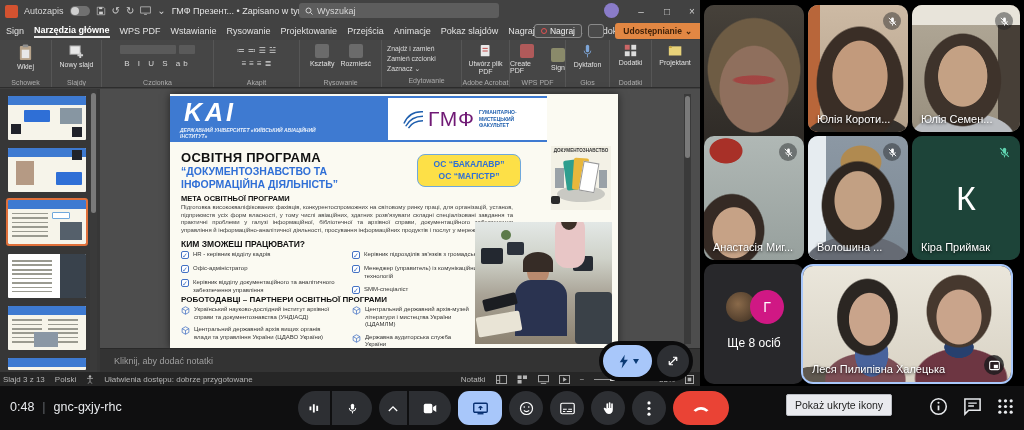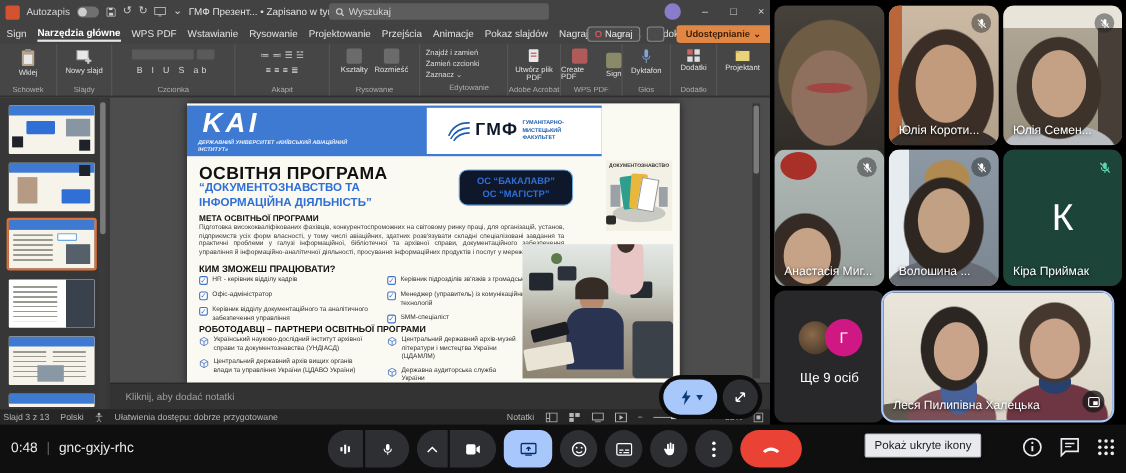--- a/index.html
+++ b/index.html
@@ -58,37 +58,37 @@
 
   .editor { position:absolute; left:100px; top:89px; width:600px; height:259px; background:#4d4d4d; }
   .slide { position:absolute; left:70px; top:5px; width:448px; height:254px; background:#fbfaf2;
            box-shadow:0 0 8px rgba(0,0,0,.55); overflow:hidden; }
 
   .band { position:absolute; left:0; top:2px; width:377px; height:46px; background:#3e7ad1; }
   .kai { position:absolute; left:14px; top:2px; color:#fff; font-size:25px; font-weight:bold; font-style:italic; letter-spacing:3px; }
   .kai-sub { position:absolute; left:10px; top:31px; width:150px; color:#eaf1fb; font-size:5px; font-weight:bold; line-height:1.25; font-style:italic; }
   .gmf-box { position:absolute; left:218px; top:2px; width:159px; height:42px; background:#fff;
              display:flex; align-items:center; justify-content:center; gap:4px; }
-  .gmf-txt { color:#0f172a; font-weight:bold; font-size:16px; letter-spacing:1px; }
+  .gmf-txt { color:#701a75; font-weight:normal; font-size:21px; letter-spacing:1px; }
   .gmf-sub { width:54px; color:#1f5fae; font-size:5px; font-weight:bold; line-height:1.3; }
 
   .doc-clip { position:absolute; left:381px; top:52px; width:60px; height:64px; background:#f3f1e6; }
   .doc-clip .lbl { position:absolute; top:2px; width:100%; text-align:center; font-size:4.6px; font-weight:bold; color:#333; }
   .clip-base { position:absolute; left:6px; top:40px; width:48px; height:16px; background:#c9c9c3; border-radius:50%; }
   .clip-f1 { position:absolute; left:14px; top:14px; width:14px; height:30px; background:#2e9e8f; border-radius:2px; transform:rotate(-8deg); }
   .clip-f2 { position:absolute; left:22px; top:12px; width:15px; height:32px; background:#e8b73c; border-radius:2px; transform:rotate(4deg); }
   .clip-doc { position:absolute; left:30px; top:16px; width:16px; height:30px; background:#fff; border:0.5px solid #999; transform:rotate(10deg); }
   .clip-s1 { position:absolute; left:4px; top:22px; width:9px; height:20px; background:#9aa2a8; }
   .clip-s2 { position:absolute; left:48px; top:24px; width:8px; height:18px; background:#9aa2a8; }
   .clip-cam { position:absolute; left:0px; top:50px; width:9px; height:8px; background:#2b2b2b; border-radius:2px; }
 
-  .s-title1 { position:absolute; left:11px; top:56px; font-size:16px; font-weight:bold; color:#111; letter-spacing:.3px; }
+  .s-title1 { position:absolute; left:11px; top:56px; font-size:13px; font-weight:bold; color:#111; letter-spacing:.3px; }
   .s-title2 { position:absolute; left:11px; top:71px; width:210px; font-size:10.5px; font-weight:bold; color:#2f6fd6; line-height:1.25; }
   .degree { position:absolute; left:247px; top:60px; width:104px; height:33px; border:1.5px solid #6fa8dc; border-radius:8px;
-            display:flex; flex-direction:column; align-items:center; justify-content:center; color:#2f6fd6; font-weight:bold; font-size:8.5px; line-height:1.35; background:#0f172a; }
+            display:flex; flex-direction:column; align-items:center; justify-content:center; color:#2f6fd6; font-weight:bold; font-size:8.5px; line-height:1.35; background:#fde047; }
   .meta-h { position:absolute; left:11px; top:100px; font-size:7.5px; font-weight:bold; color:#111; }
   .meta-p { position:absolute; left:11px; top:110px; width:332px; font-size:6px; color:#3a3a3a; line-height:1.28; text-align:justify; }
   .work-h { position:absolute; left:11px; top:145px; font-size:8.5px; font-weight:bold; color:#111; }
   .wcol { position:absolute; top:157px; width:160px; display:flex; flex-direction:column; gap:6px; }
   .witem { display:flex; gap:4px; font-size:6px; color:#333; line-height:1.25; }
   .chk { flex:none; width:8px; height:8px; border:1px solid #4472c4; border-radius:2px; color:#4472c4;
          font-size:7px; line-height:7px; text-align:center; background:#fff; }
   .chk::before { content:"✓"; }
   .part-h { position:absolute; left:11px; top:201px; font-size:8px; font-weight:bold; color:#111; }
   .pcol { position:absolute; top:212px; width:150px; display:flex; flex-direction:column; gap:5px; }
@@ -607,21 +607,21 @@
           <path d="M12 3a3 3 0 0 1 3 3v5a3 3 0 0 1-6 0V6a3 3 0 0 1 3-3z" fill="#5fd4b0"></path>
           <path d="M6 11a6 6 0 0 0 12 0M12 17v4" stroke="#5fd4b0" stroke-width="1.8" fill="none"></path>
           <path d="M4 4l16 16" stroke="#5fd4b0" stroke-width="2"></path>
         </svg>
       </span>
     <span class="tname">Кіра Приймак</span>
   </div>
   <div class="tile" style="left:704px; top:264px; width:100px; height:120px; background:#28282b">
     <span class="avcirc" style="left:22px; top:28px; width:30px; height:30px; background:radial-gradient(circle at 40% 40%, #8a6a4a, #3a2c20)"></span>
     <span class="avcirc" style="left:46px; top:26px; width:34px; height:34px; background:#d01884; color:#fff; font-size:14px; display:flex; align-items:center; justify-content:center">Г</span>
-    <span class="more-label">Ще 9 осіб</span>
+    <span class="more-label">Ще 8 осіб</span>
   </div>
   <div class="tile" style="left:801px; top:264px; width:212px; height:120px; border:2px solid #a8c7fa; border-radius:12px">
     <div class="feed f8"></div>
     <span class="tname">Леся Пилипівна Халецька</span>
     <span class="pip-btn">
         <svg width="11" height="11" viewBox="0 0 16 16">
           <rect x="1" y="2" width="14" height="12" rx="2" fill="none" stroke="#fff" stroke-width="1.5"></rect>
           <rect x="7" y="7" width="6" height="5" fill="#fff"></rect>
         </svg>
       </span>

